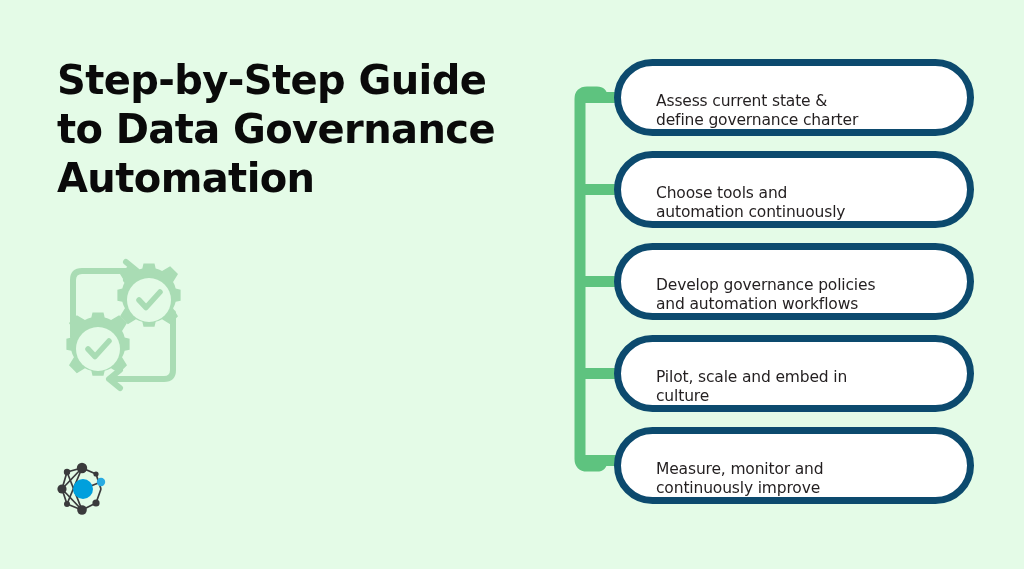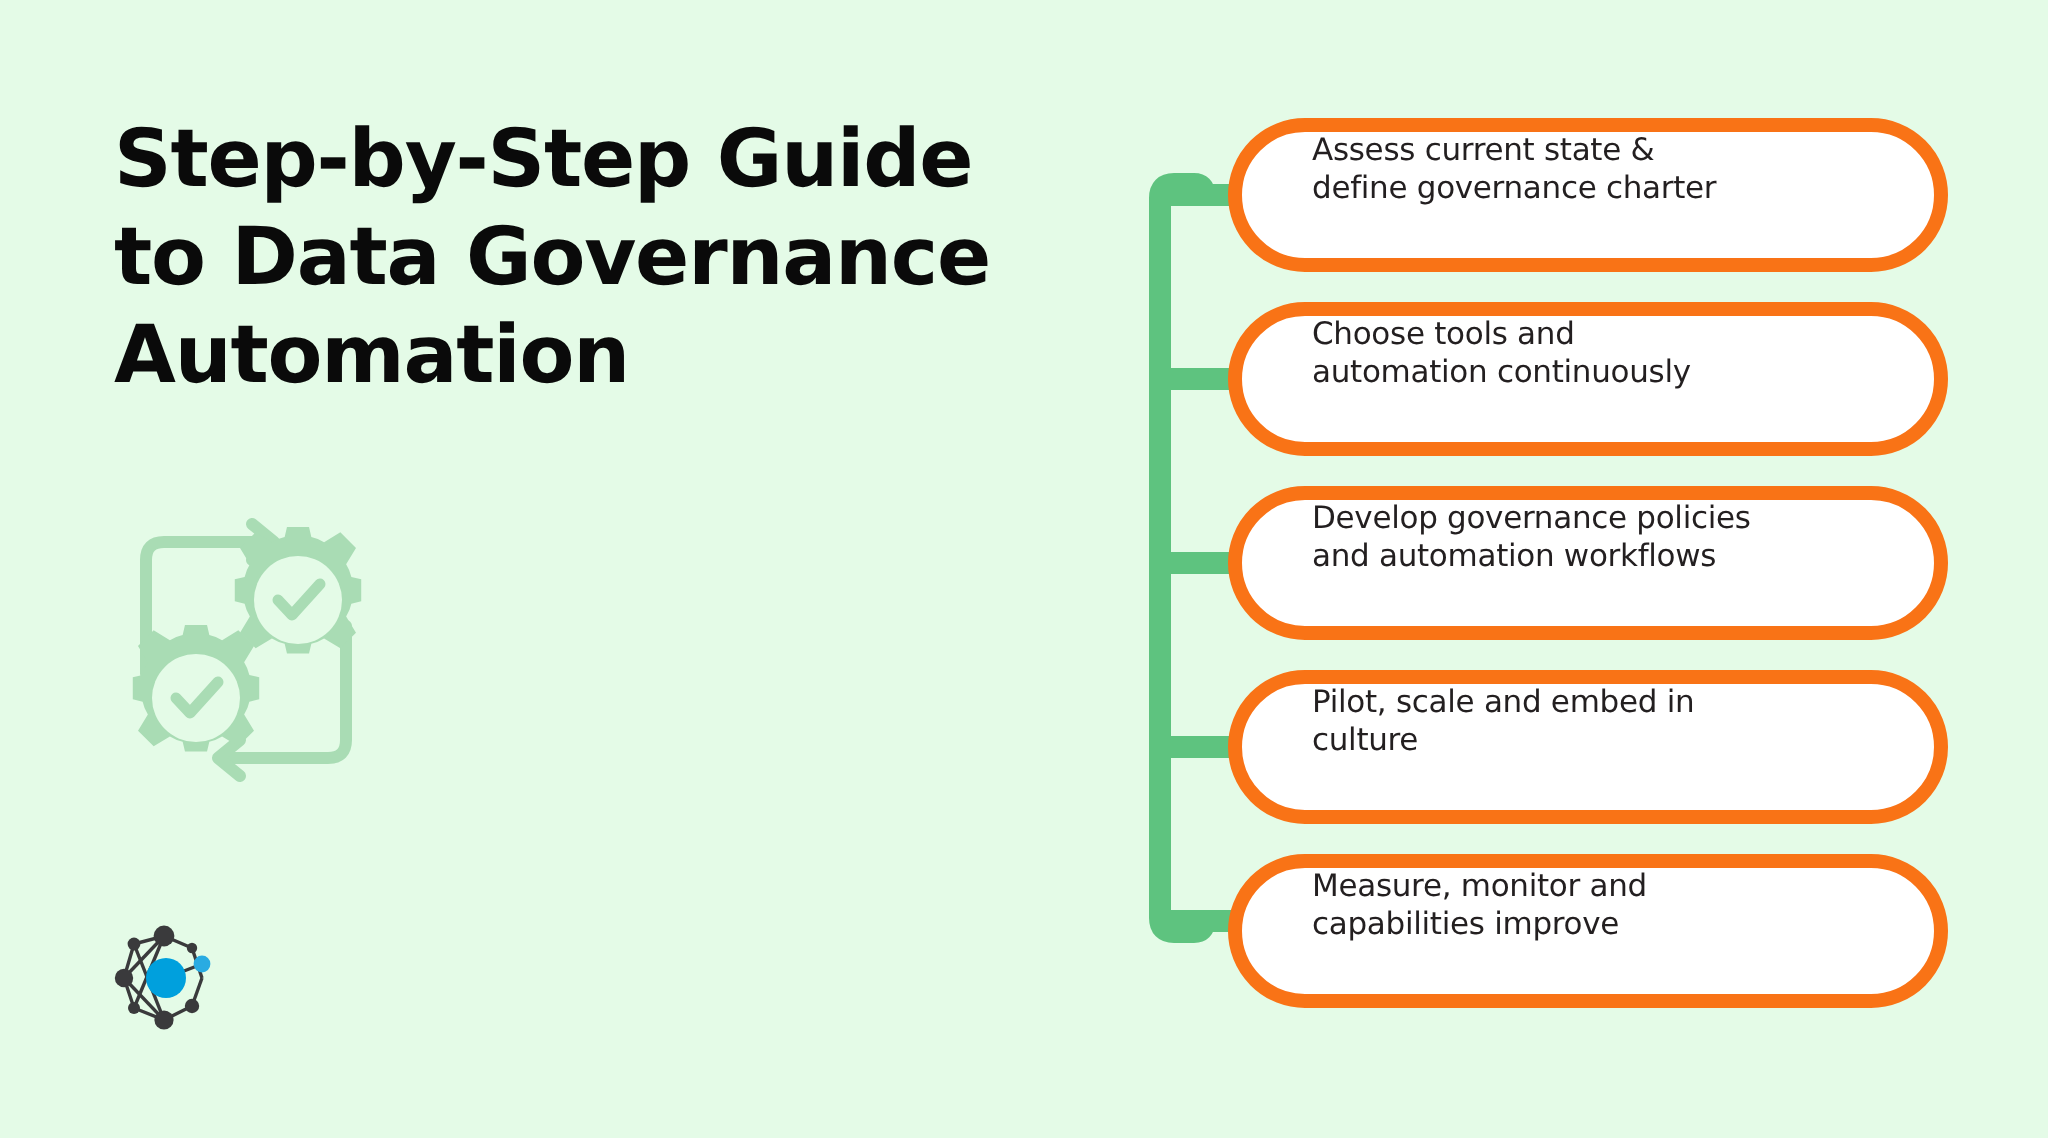--- a/index.html
+++ b/index.html
@@ -82,24 +82,24 @@
     pointer-events: none;
   }
 
   .step-card {
     position: absolute;
     left: 54px;
     width: 360px;
     height: 77px;
     box-sizing: border-box;
     background: #ffffff;
-    border: 7px solid #f97316;
+    border: 7px solid #0c4a6e;
     border-radius: 40px;
     display: flex;
-    align-items: flex-start;
+    align-items: flex-end;
     padding: 0 14px 0 35px;
   }
 
   .step-card-label {
     font-size: 15.5px;
     line-height: 18.5px;
     color: #231f20;
     font-family: "DejaVu Sans", "Liberation Sans", sans-serif;
     letter-spacing: -0.15px;
     white-space: pre-line;
@@ -221,17 +221,17 @@
 culture</span>
     </div>
 
     <div class="step-card step-3">
       <span class="step-card-label">Develop governance policies
 and automation workflows</span>
     </div>
 
     <div class="step-card step-5">
       <span class="step-card-label">Measure, monitor and
-capabilities improve</span>
+continuously improve</span>
     </div>
   </div>
 
 </div>
 
 </body></html>

